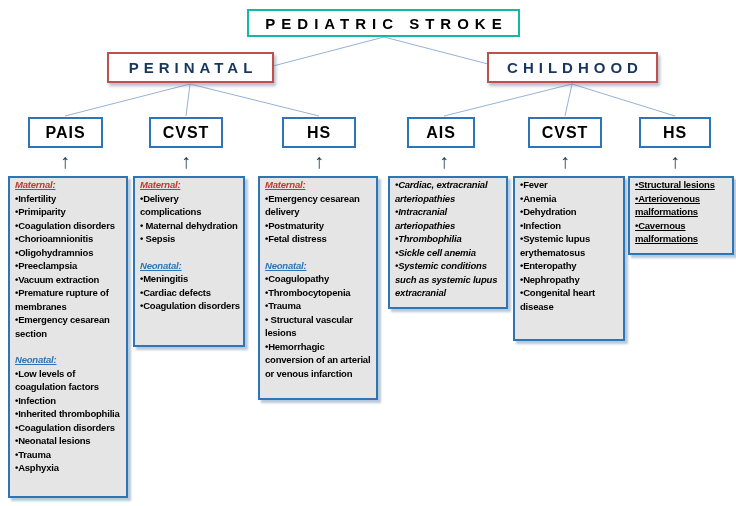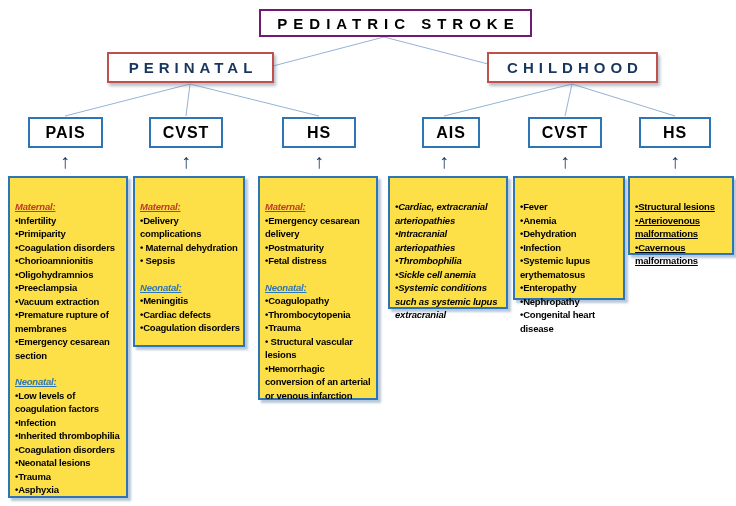--- a/index.html
+++ b/index.html
@@ -10,59 +10,59 @@
   .canvas{position:absolute;inset:0;}
   svg.connectors{position:absolute;left:0;top:0;width:736px;height:506px;pointer-events:none;}
   svg.connectors line{stroke:#95B3D7;stroke-width:1;}
 
   .node{
     position:absolute;background:#fff;display:flex;align-items:center;justify-content:center;
     font-weight:bold;box-sizing:border-box;white-space:nowrap;
   }
   .title-box{
     left:247px;top:9px;width:273px;height:28px;
-    border:2px solid #701a75;color:#000;
-    font-size:15px;letter-spacing:6px;padding-left:6px;margin-left:12px;
+    border:2px solid #14b8a6;color:#000;
+    font-size:15px;letter-spacing:6px;padding-left:6px;
   }
   .branch-box{
     border:2px solid #C0504D;color:#17375E;
     font-size:15px;letter-spacing:5px;padding-left:5px;
     box-shadow:2px 3px 3px rgba(110,125,145,.5);
     text-align:right;
   }
   #perinatal{left:107px;top:52px;width:167px;height:31px;}
   #childhood{left:487px;top:52px;width:171px;height:31px;}
 
   .type-box{
     top:117px;height:31px;border:2px solid #2E75B6;color:#000;
     font-size:16px;letter-spacing:1px;
   }
   #t-pais{left:28px;width:75px;}
   #t-cvst-p{left:149px;width:74px;}
   #t-hs-p{left:282px;width:74px;}
-  #t-ais{left:407px;width:58px;margin-left:15px;}
+  #t-ais{left:407px;width:68px;}
   #t-cvst-c{left:528px;width:74px;}
   #t-hs-c{left:639px;width:72px;}
 
   .up-arrow{
     position:absolute;top:149px;width:24px;height:24px;text-align:center;
     color:#17375E;font-size:20px;font-weight:bold;line-height:24px;
   }
 
   .list-box{
-    position:absolute;top:176px;background:#fde047;border:2px solid #2E75B6;
-    box-sizing:border-box;padding:22px 2px 4px 5px;
+    position:absolute;top:176px;background:#e5e5e5;border:2px solid #2E75B6;
+    box-sizing:border-box;padding:0 2px 4px 5px;
     font-size:9.5px;font-weight:bold;line-height:13.5px;letter-spacing:-0.2px;
     color:#000;box-shadow:3px 3px 2px rgba(125,155,190,.55);
   }
   #list-pais{left:8px;width:120px;height:322px;}
   #list-cvst-p{left:133px;width:112px;height:171px;}
   #list-hs-p{left:258px;width:120px;height:224px;}
   #list-ais{left:388px;width:120px;height:133px;font-style:italic;}
-  #list-cvst-c{left:513px;width:112px;height:124px;}
+  #list-cvst-c{left:513px;width:112px;height:165px;}
   #list-hs-c{left:628px;width:106px;height:79px;text-decoration:underline;}
 
   .sec-heading{font-style:italic;text-decoration:underline;}
   .sec-heading.maternal{color:#C0392B;}
   .sec-heading.neonatal{color:#2E75B6;}
   .sec-heading:not(:first-child){margin-top:13px;}
   .item{white-space:normal;}
 </style>
 </head>
 <body>

